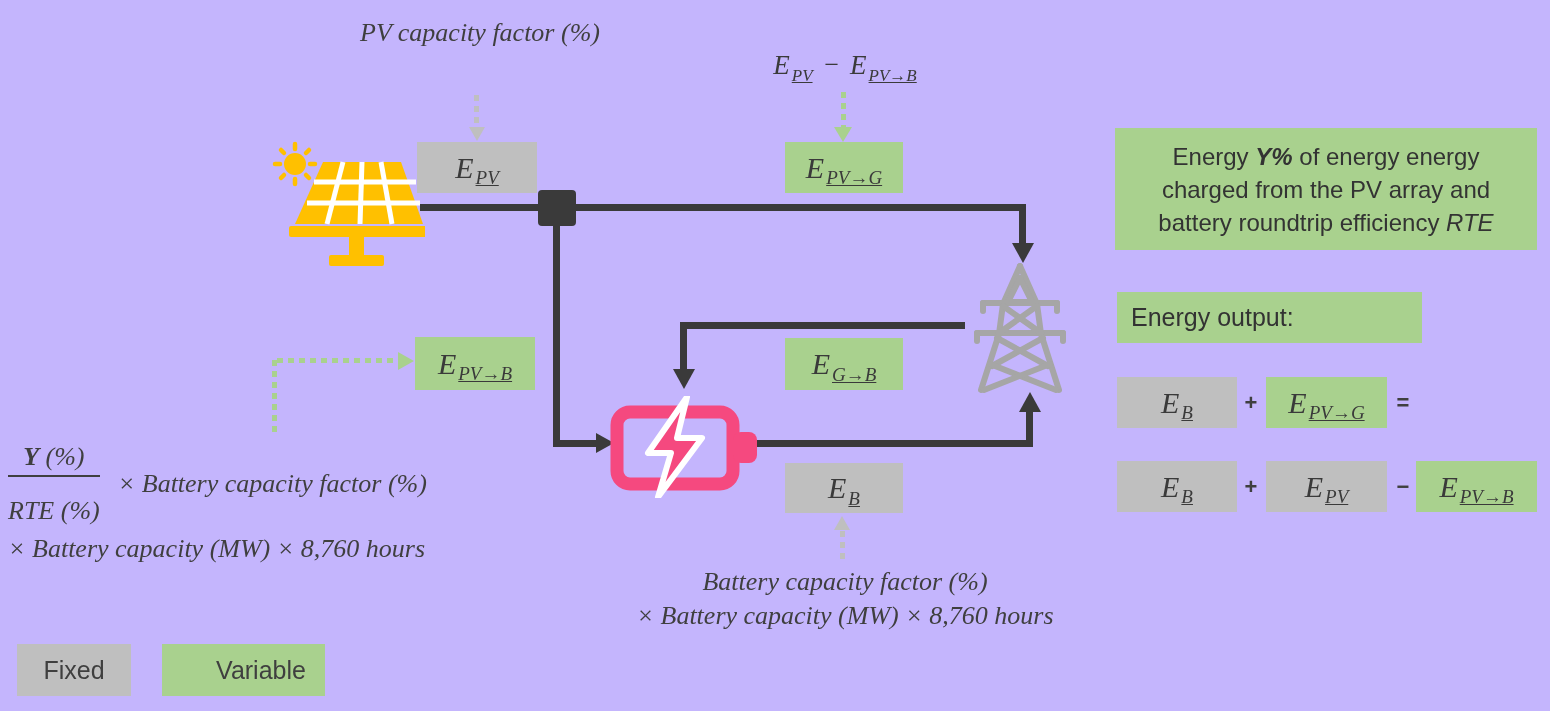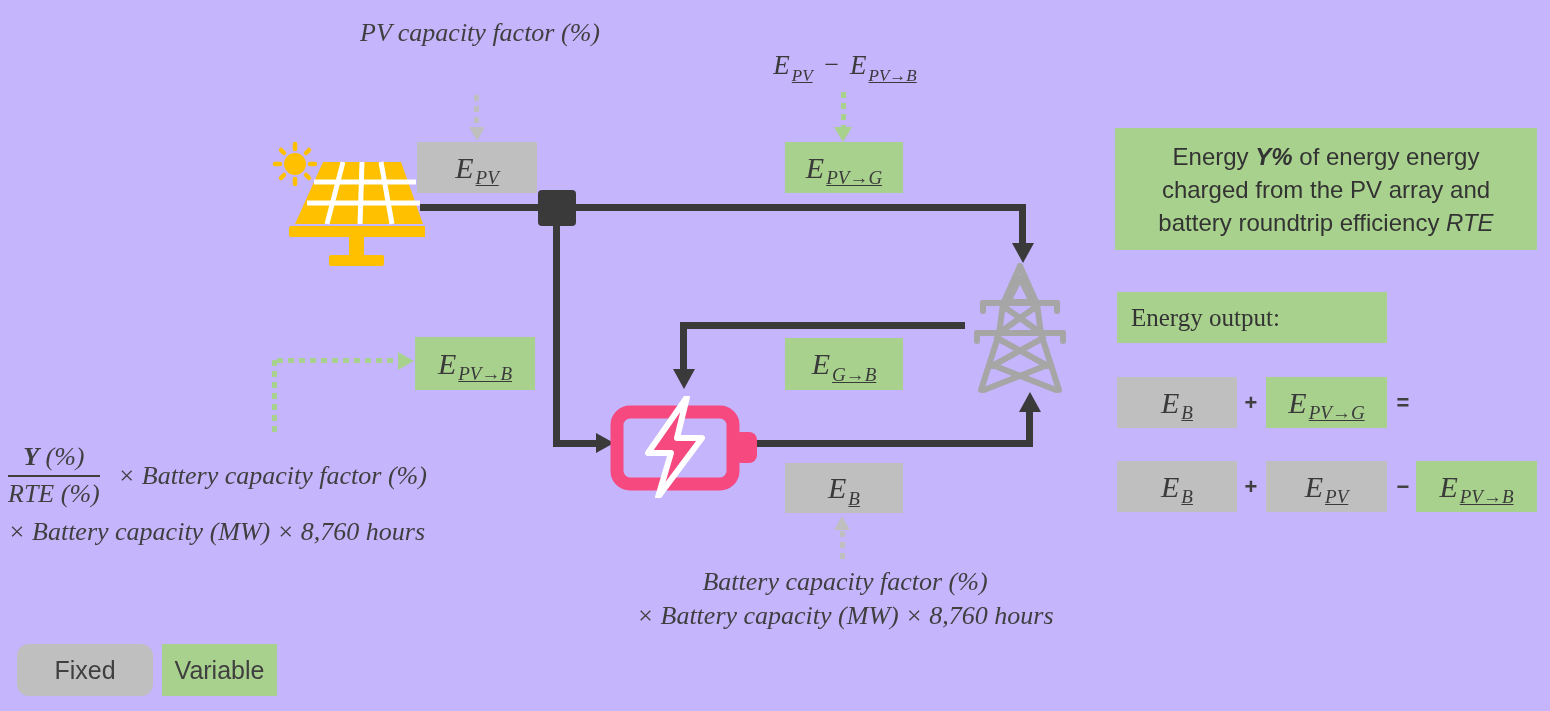--- a/index.html
+++ b/index.html
@@ -44,21 +44,21 @@
              padding-left:14px;box-sizing:border-box;}
   .op{position:absolute;width:26px;height:51px;display:flex;align-items:center;justify-content:center;
       font-weight:bold;font-size:22px;color:#3f3f3f;}
   
   .bform{position:absolute;font-family:"Liberation Serif","DejaVu Serif",serif;font-style:italic;
          font-size:26px;color:#3f3f3f;}
   .frow{display:flex;align-items:center;}
   .frac{text-align:center;line-height:30px;}
   .fnum{border-bottom:2px solid #3f3f3f;padding:0 8px 3px 8px;}
   .fnum .bi{font-weight:bold;}
-  .fden{padding-top:2px;}
+  .fden{padding-top:2px;margin-top:17px;}
   .fmul{margin-left:18px;}
   .bline2{margin-top:6px;line-height:34px;}
   
   .legend-box{position:absolute;display:flex;align-items:center;justify-content:center;
               font-size:25px;color:#3f3f3f;}
 </style>
 </head>
 <body>
 
 <div id="canvas">
@@ -202,21 +202,21 @@
     </div>
     <div class="bline2">× Battery capacity (MW) × 8,760 hours</div>
   </div>
 
   <div class="given-box variable" style="left:1115px;top:128px;width:422px;height:122px;">
     <div><span>Energy </span><span class="bi">Y%</span><span> of energy energy</span></div>
     <div>charged from the PV array and</div>
     <div><span>battery roundtrip efficiency </span><span class="i">RTE</span></div>
   </div>
 
-  <div class="label-box variable" style="left:1117px;top:292px;width:270px;height:51px;font-family:Liberation Serif, serif;">
+  <div class="label-box variable" style="left:1117px;top:292px;width:305px;height:51px;">
     <span>Energy output:</span>
   </div>
 
   <div class="ebox fixed" style="left:1117px;top:377px;width:120px;height:51px;">
     <span class="ebase">E</span>
       <span class="esub">B</span>
   </div>
   <div class="op" style="left:1238px;top:377px;">+</div>
   <div class="ebox variable" style="left:1266px;top:377px;width:121px;height:51px;">
     <span class="ebase">E</span>
@@ -232,20 +232,20 @@
   <div class="ebox fixed" style="left:1266px;top:461px;width:121px;height:51px;">
     <span class="ebase">E</span>
       <span class="esub">PV</span>
   </div>
   <div class="op" style="left:1390px;top:461px;">−</div>
   <div class="ebox variable" style="left:1416px;top:461px;width:121px;height:51px;">
     <span class="ebase">E</span>
       <span class="esub">PV→B</span>
   </div>
 
-  <div class="legend-box fixed" style="left:17px;top:644px;width:136px;height:52px;border-radius:12px;">
+  <div class="legend-box fixed" style="left:17px;top:644px;width:114px;height:52px;">
     <span>Fixed</span>
   </div>
-  <div class="legend-box variable" style="left:162px;top:644px;width:115px;height:52px;">
+  <div class="legend-box variable" style="left:162px;top:644px;width:128px;height:52px;padding-left:35px;">
     <span>Variable</span>
   </div>
 
 </div>
 
 </body></html>

